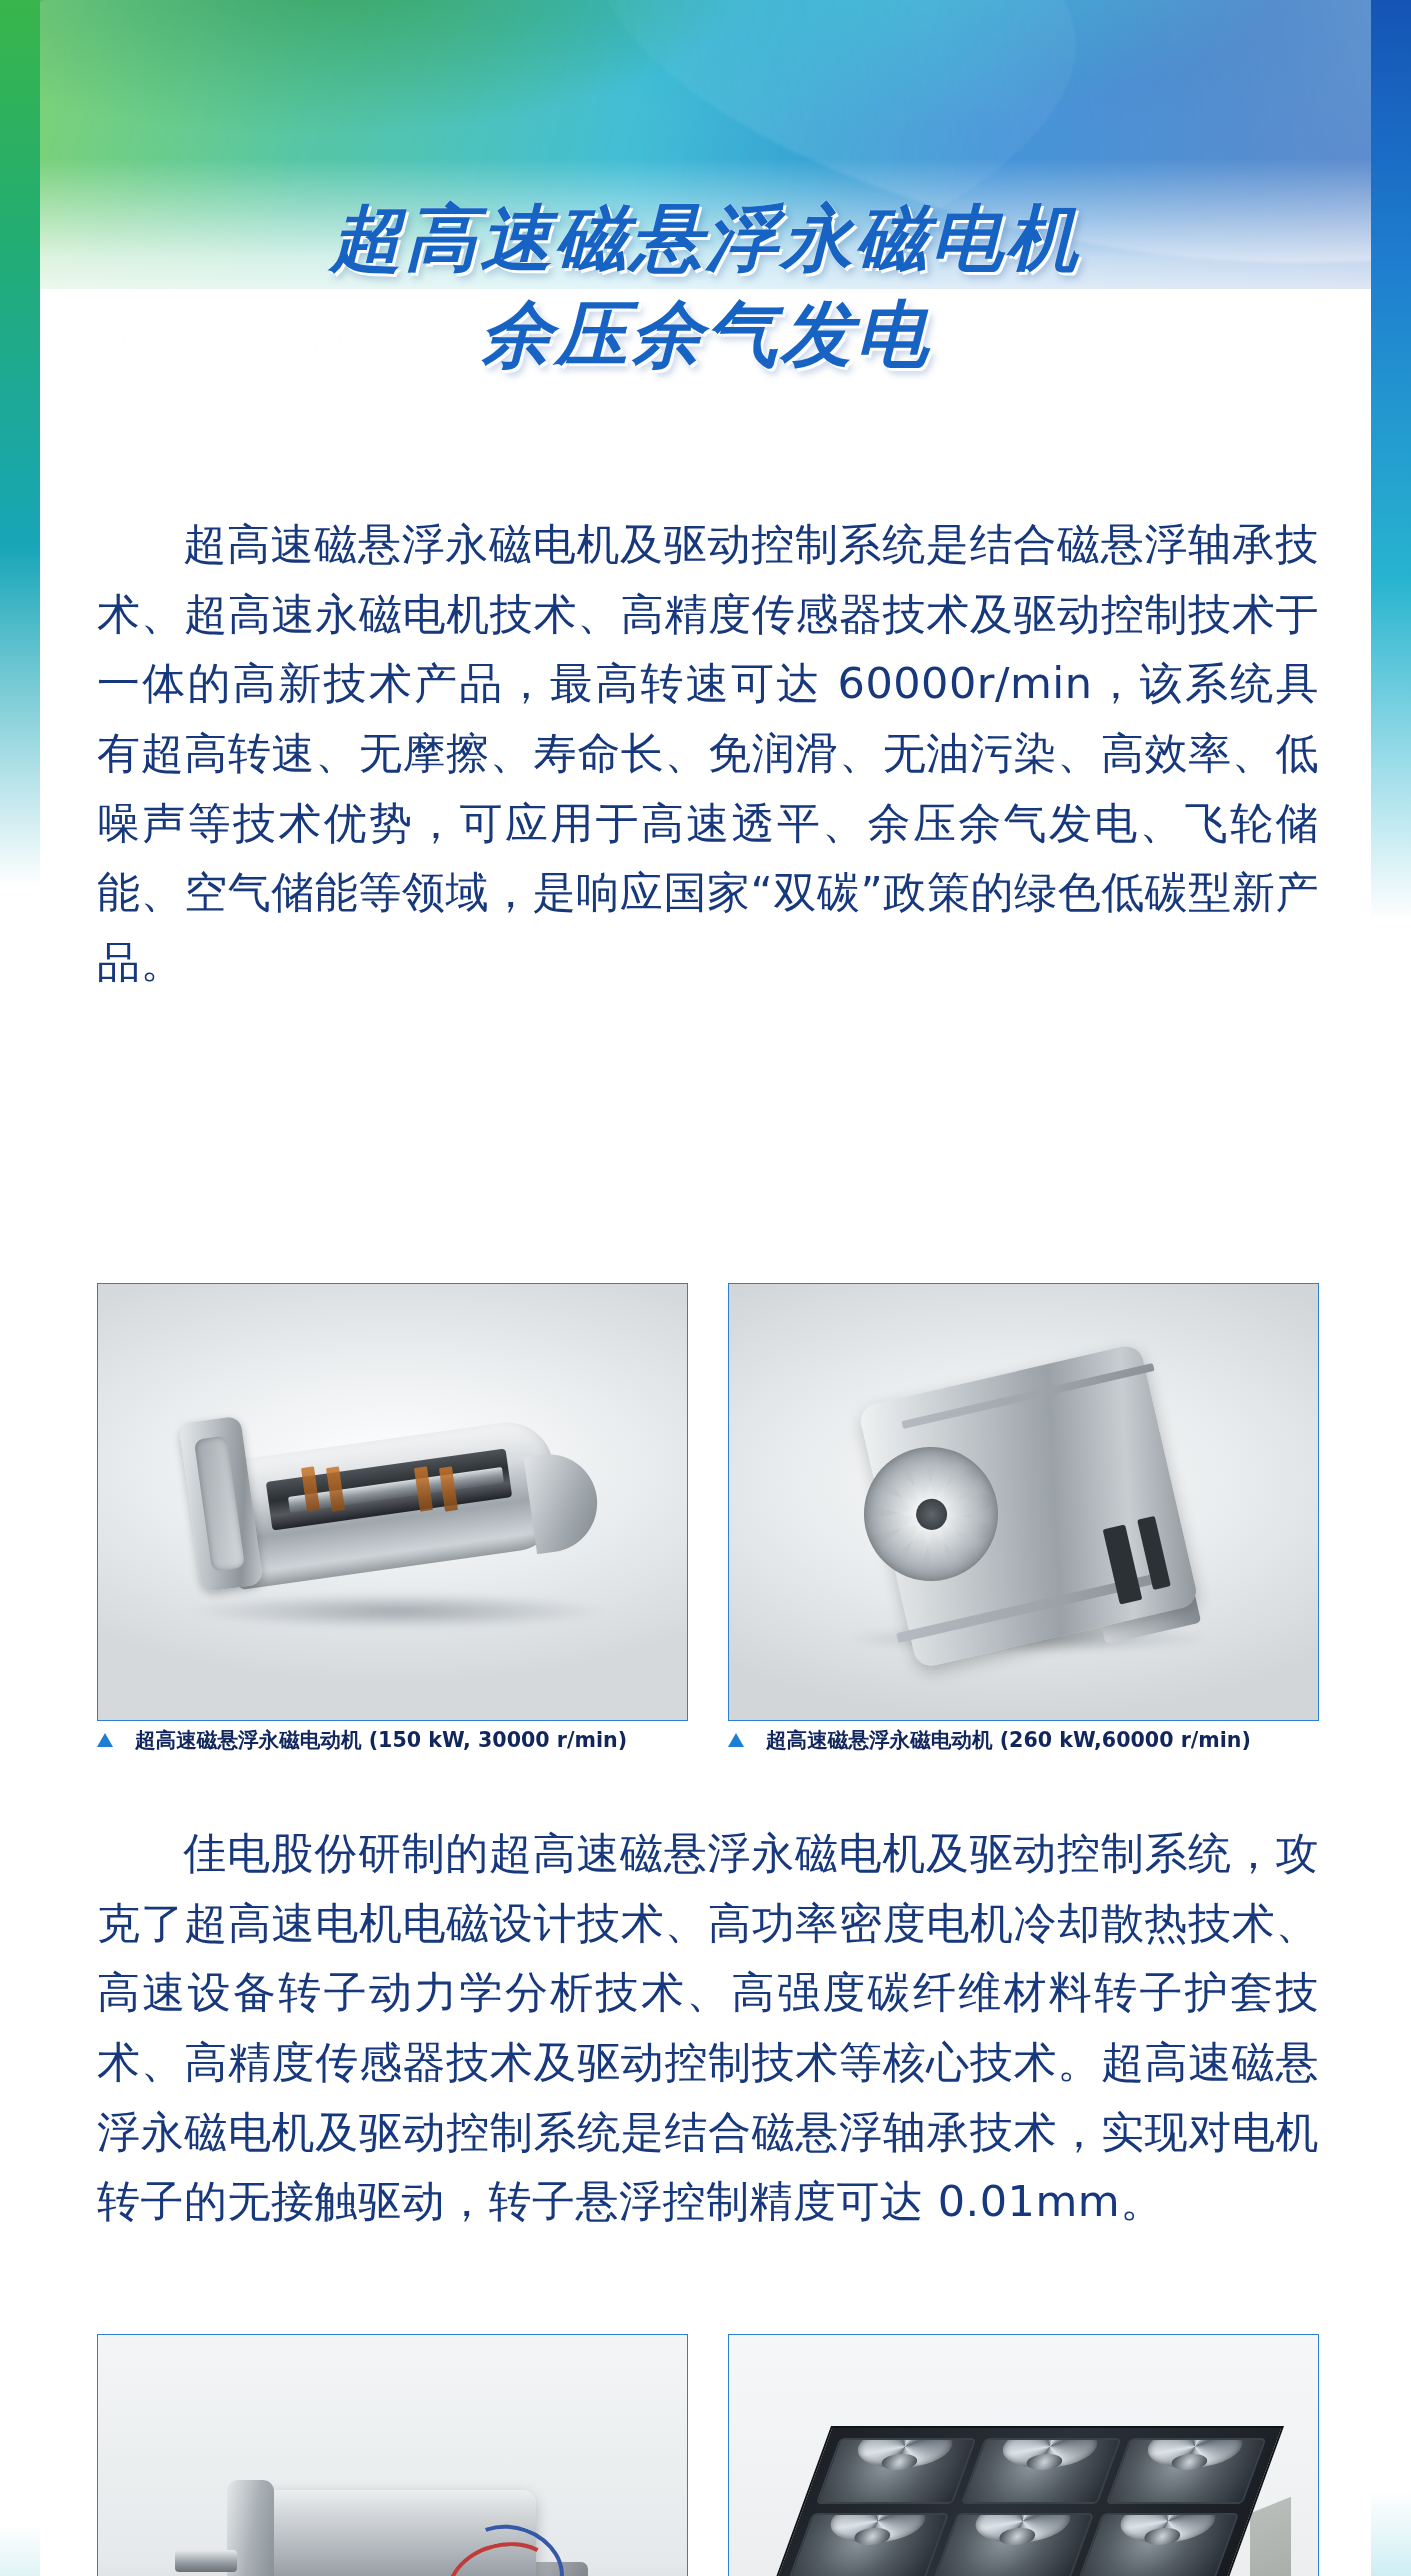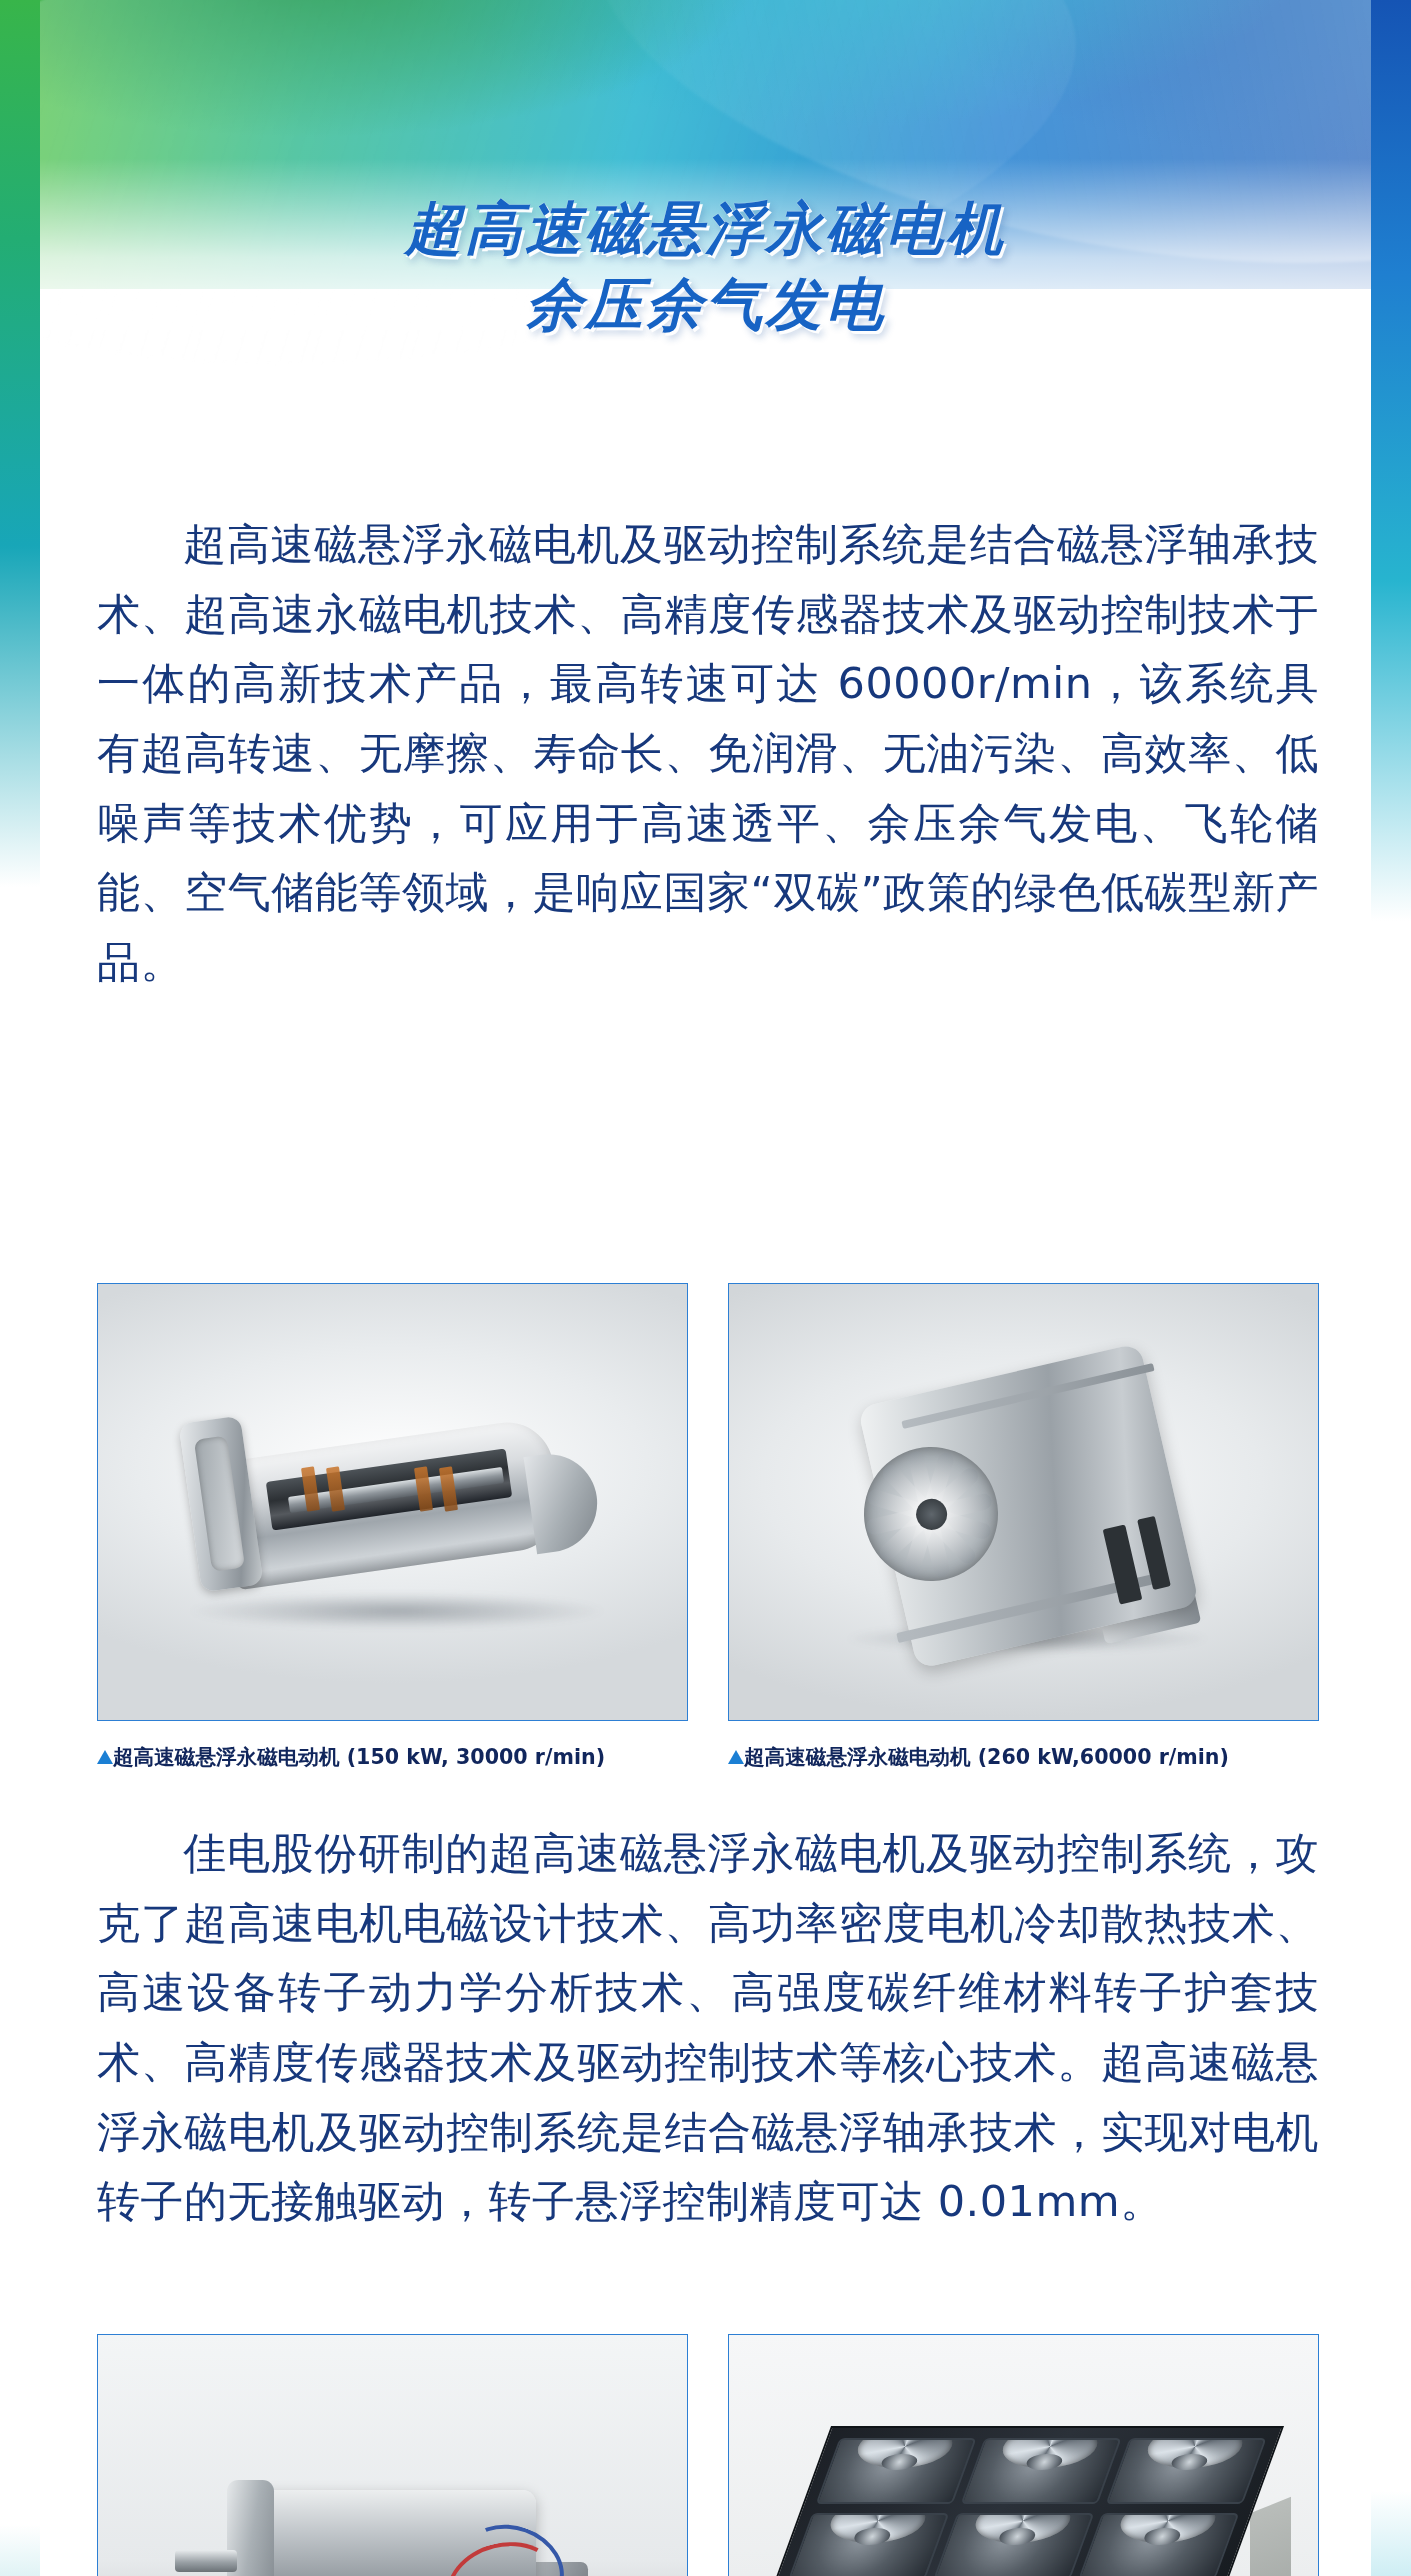--- a/index.html
+++ b/index.html
@@ -87,21 +87,21 @@
     position: absolute;
     left: 0;
     top: 191px;
     width: 1411px;
     text-align: center;
   }
   .title-line {
     font-family: "DejaVu Sans", "Liberation Sans", sans-serif;
     font-weight: 700;
     font-style: italic;
-    font-size: 57px;
+    font-size: 72px;
     letter-spacing: 3.1px;
     line-height: 1.33;
     color: #1763c4;
     text-shadow:
       0 0 1px #ffffff,
       2.6px 3.1px 0 rgba(255,255,255,0.95),
       4.6px 5.7px 7.2px rgba(40,90,160,0.28);
   }
 
   .body-text {
@@ -142,24 +142,24 @@
     background: #f2f4f6;
     position: relative;
     overflow: hidden;
   }
   .photo-inner {
     position: absolute;
     inset: 0;
   }
 
   .caption {
-    margin-top: 22px;
+    margin-top: 5px;
     display: flex;
     align-items: center;
-    gap: 0;
+    gap: 22px;
     font-size: 20.6px;
     color: #11265c;
     font-weight: 700;
     white-space: nowrap;
   }
   .tri {
     width: 0; height: 0;
     border-left: 8.8px solid transparent;
     border-right: 8.8px solid transparent;
     border-bottom: 14.4px solid #1b7fd4;

